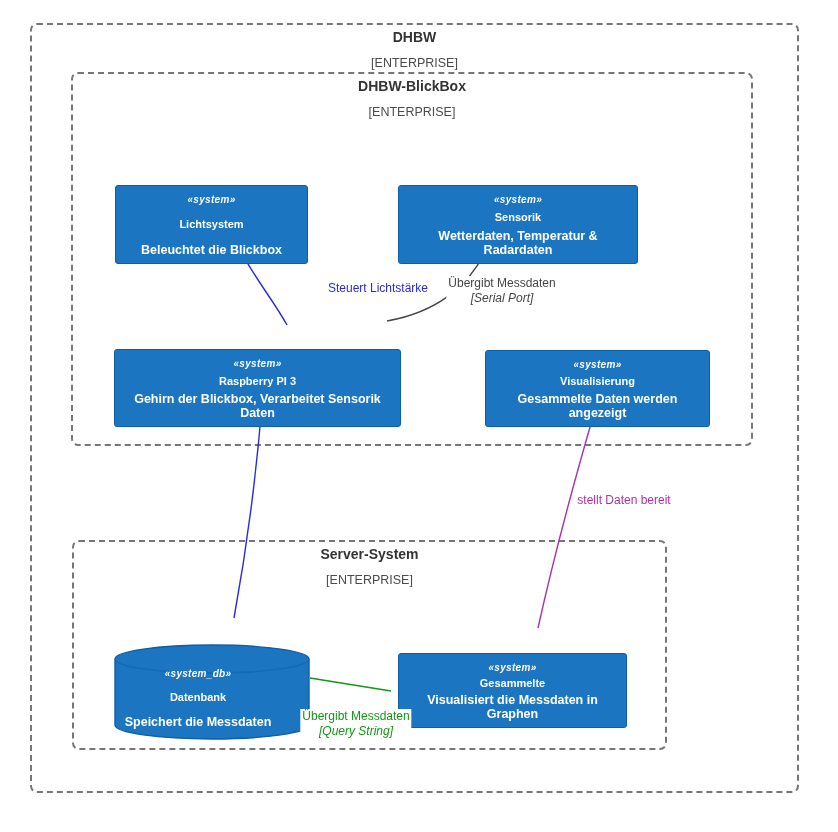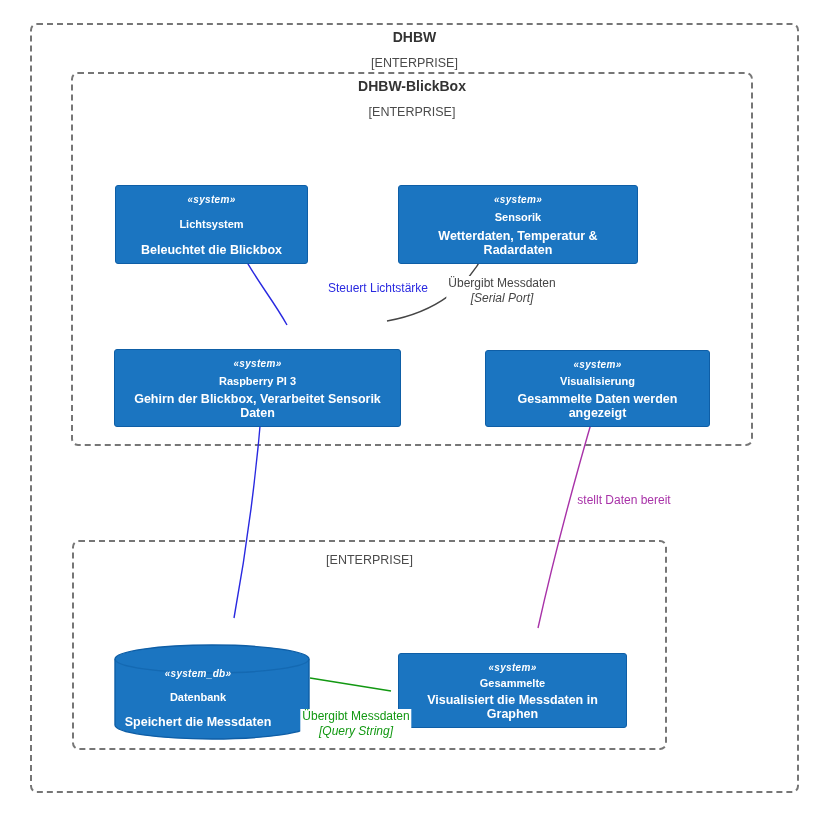--- a/index.html
+++ b/index.html
@@ -56,20 +56,21 @@
     <div class="b-title">DHBW</div>
     <div class="b-sub">[ENTERPRISE]</div>
   </div>
 
   <div class="boundary" style="left:71px; top:72px; width:682px; height:374px;">
     <div class="b-title">DHBW-BlickBox</div>
     <div class="b-sub">[ENTERPRISE]</div>
   </div>
 
   <div class="boundary" style="left:72px; top:540px; width:595px; height:210px;">
+    <div class="b-title">Server-System</div>
     <div class="b-sub">[ENTERPRISE]</div>
   </div>
 
   <svg class="edges" width="838" height="832" viewBox="0 0 838 832">
     <defs>
       <marker id="arrow" markerUnits="userSpaceOnUse" markerWidth="12" markerHeight="10" refX="9.5" refY="4" orient="auto">
         <path d="M0,0 L10,4 L0,8 Z" fill="#383838"></path>
       </marker>
     </defs>
     <path class="e-blue" d="M 287 325 C 272 298 250 272 239 247" marker-end="url(#arrow)"></path>

